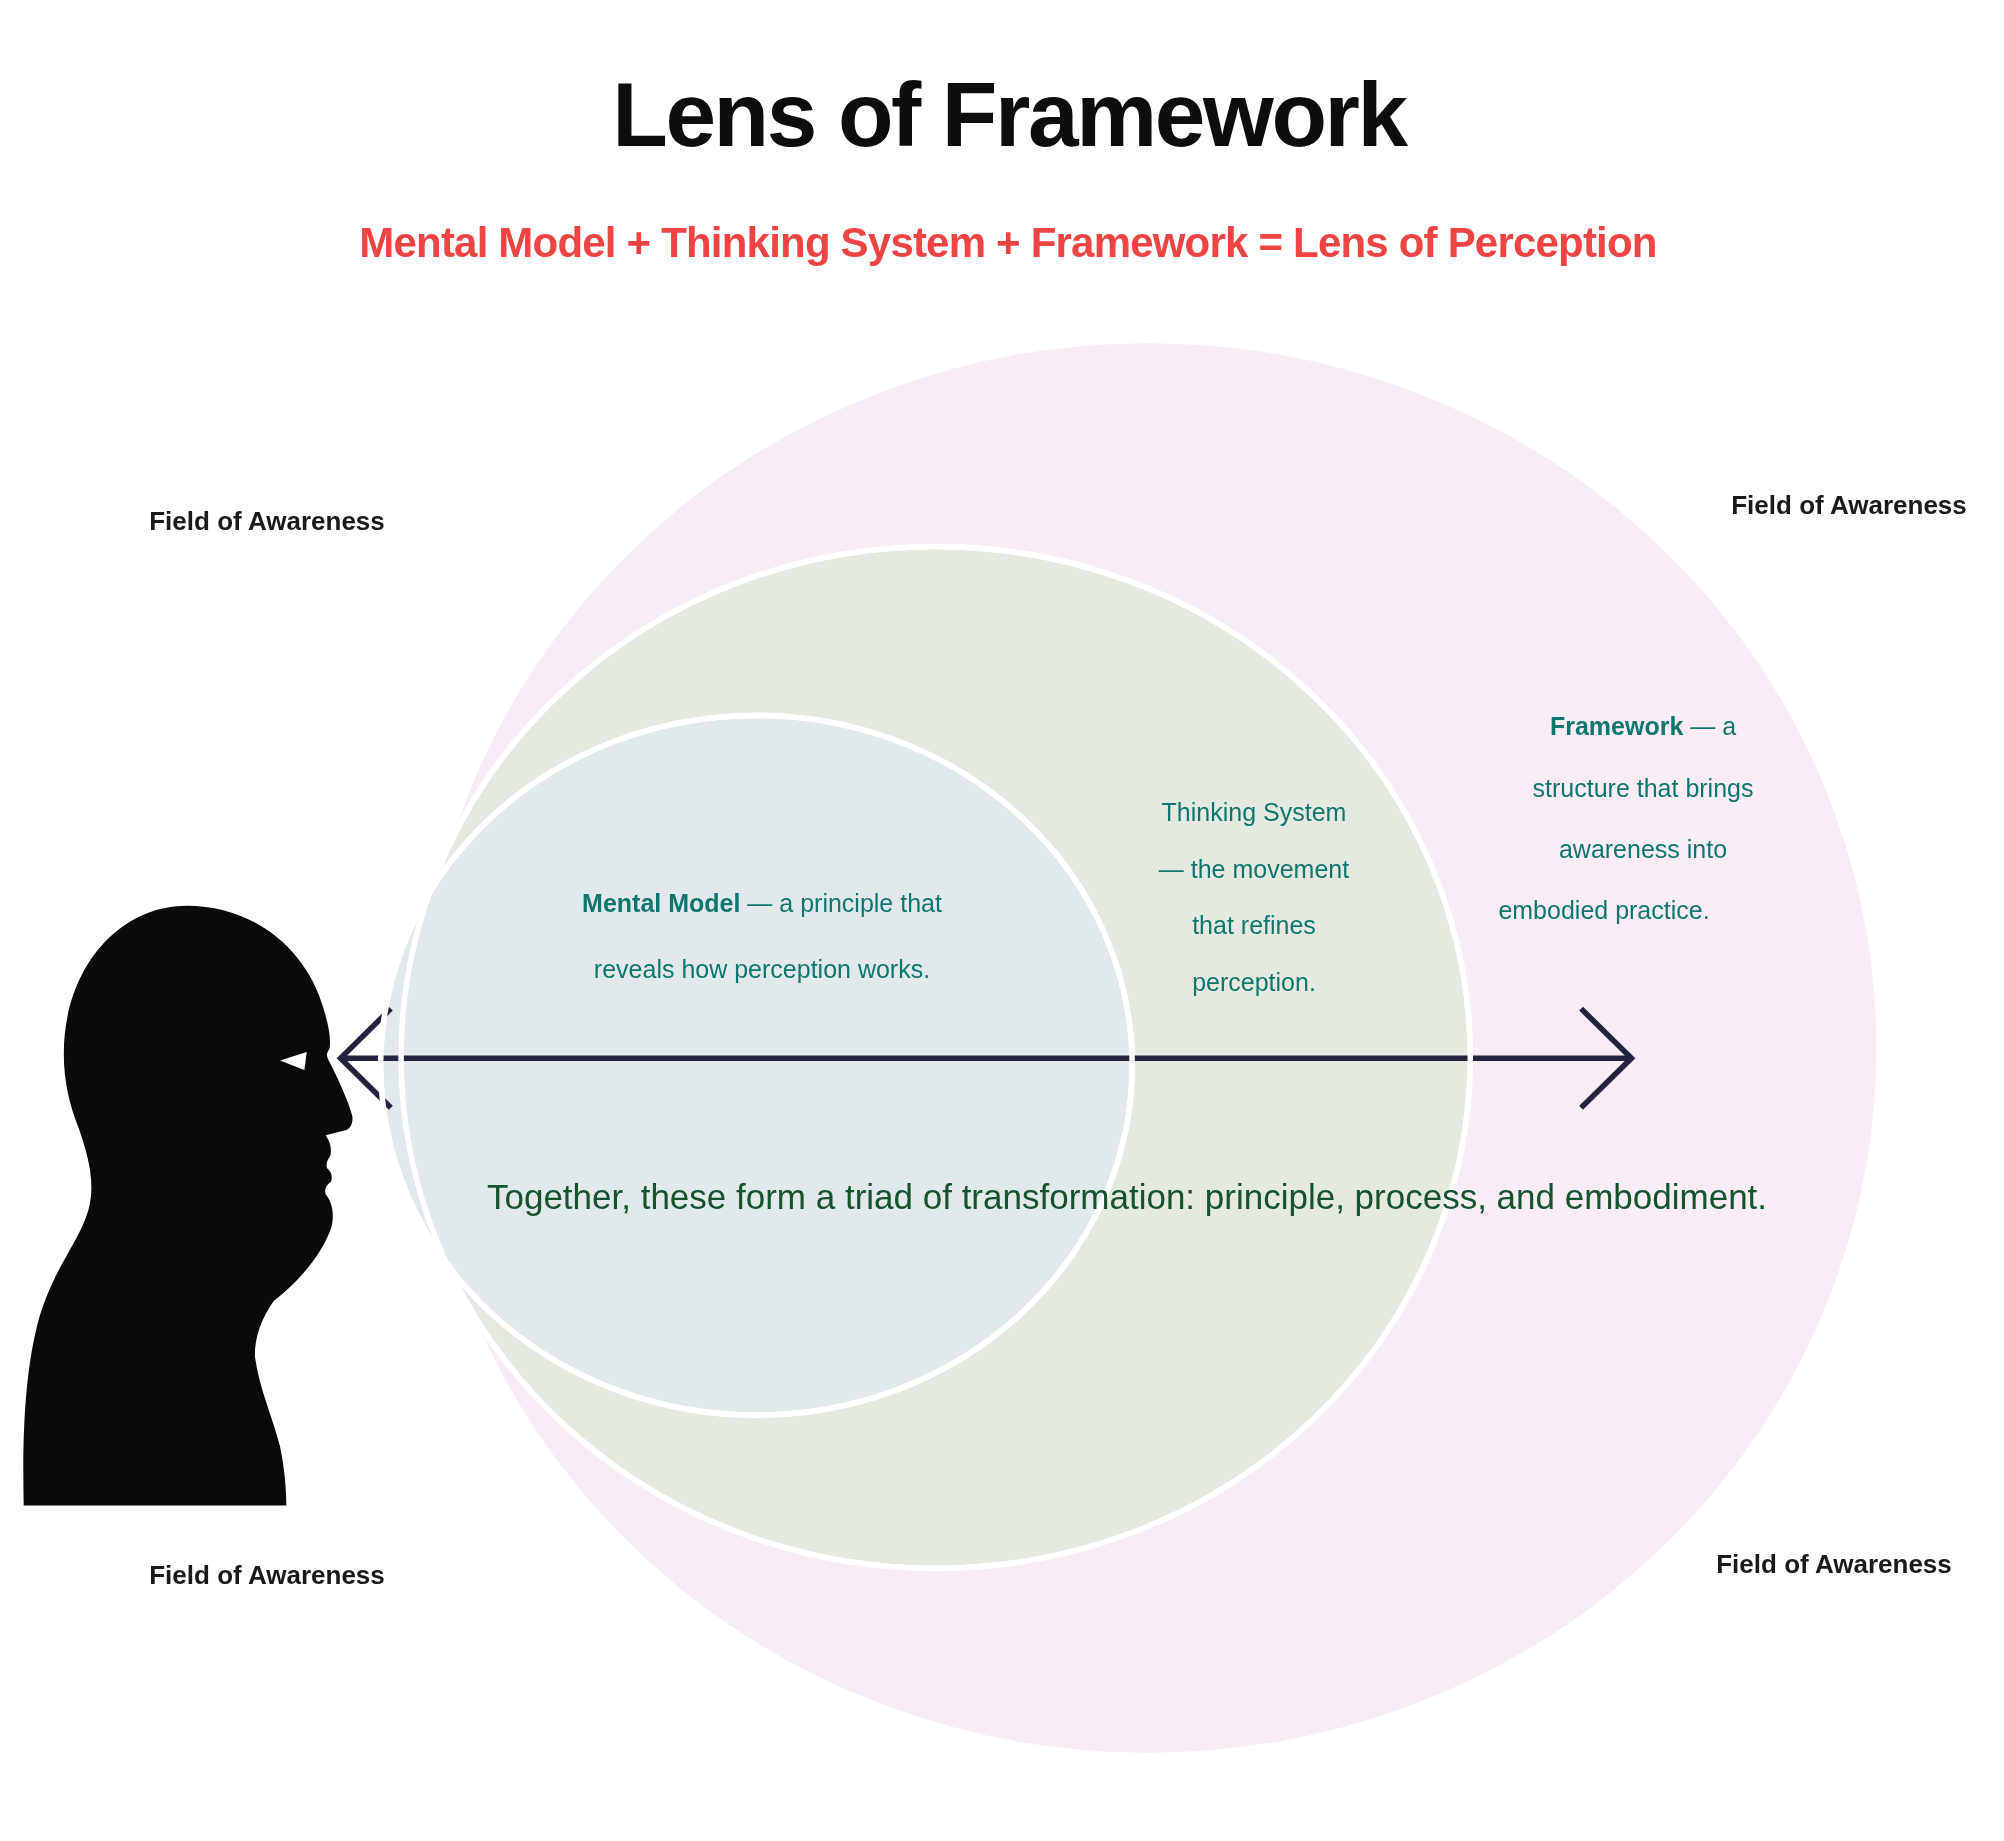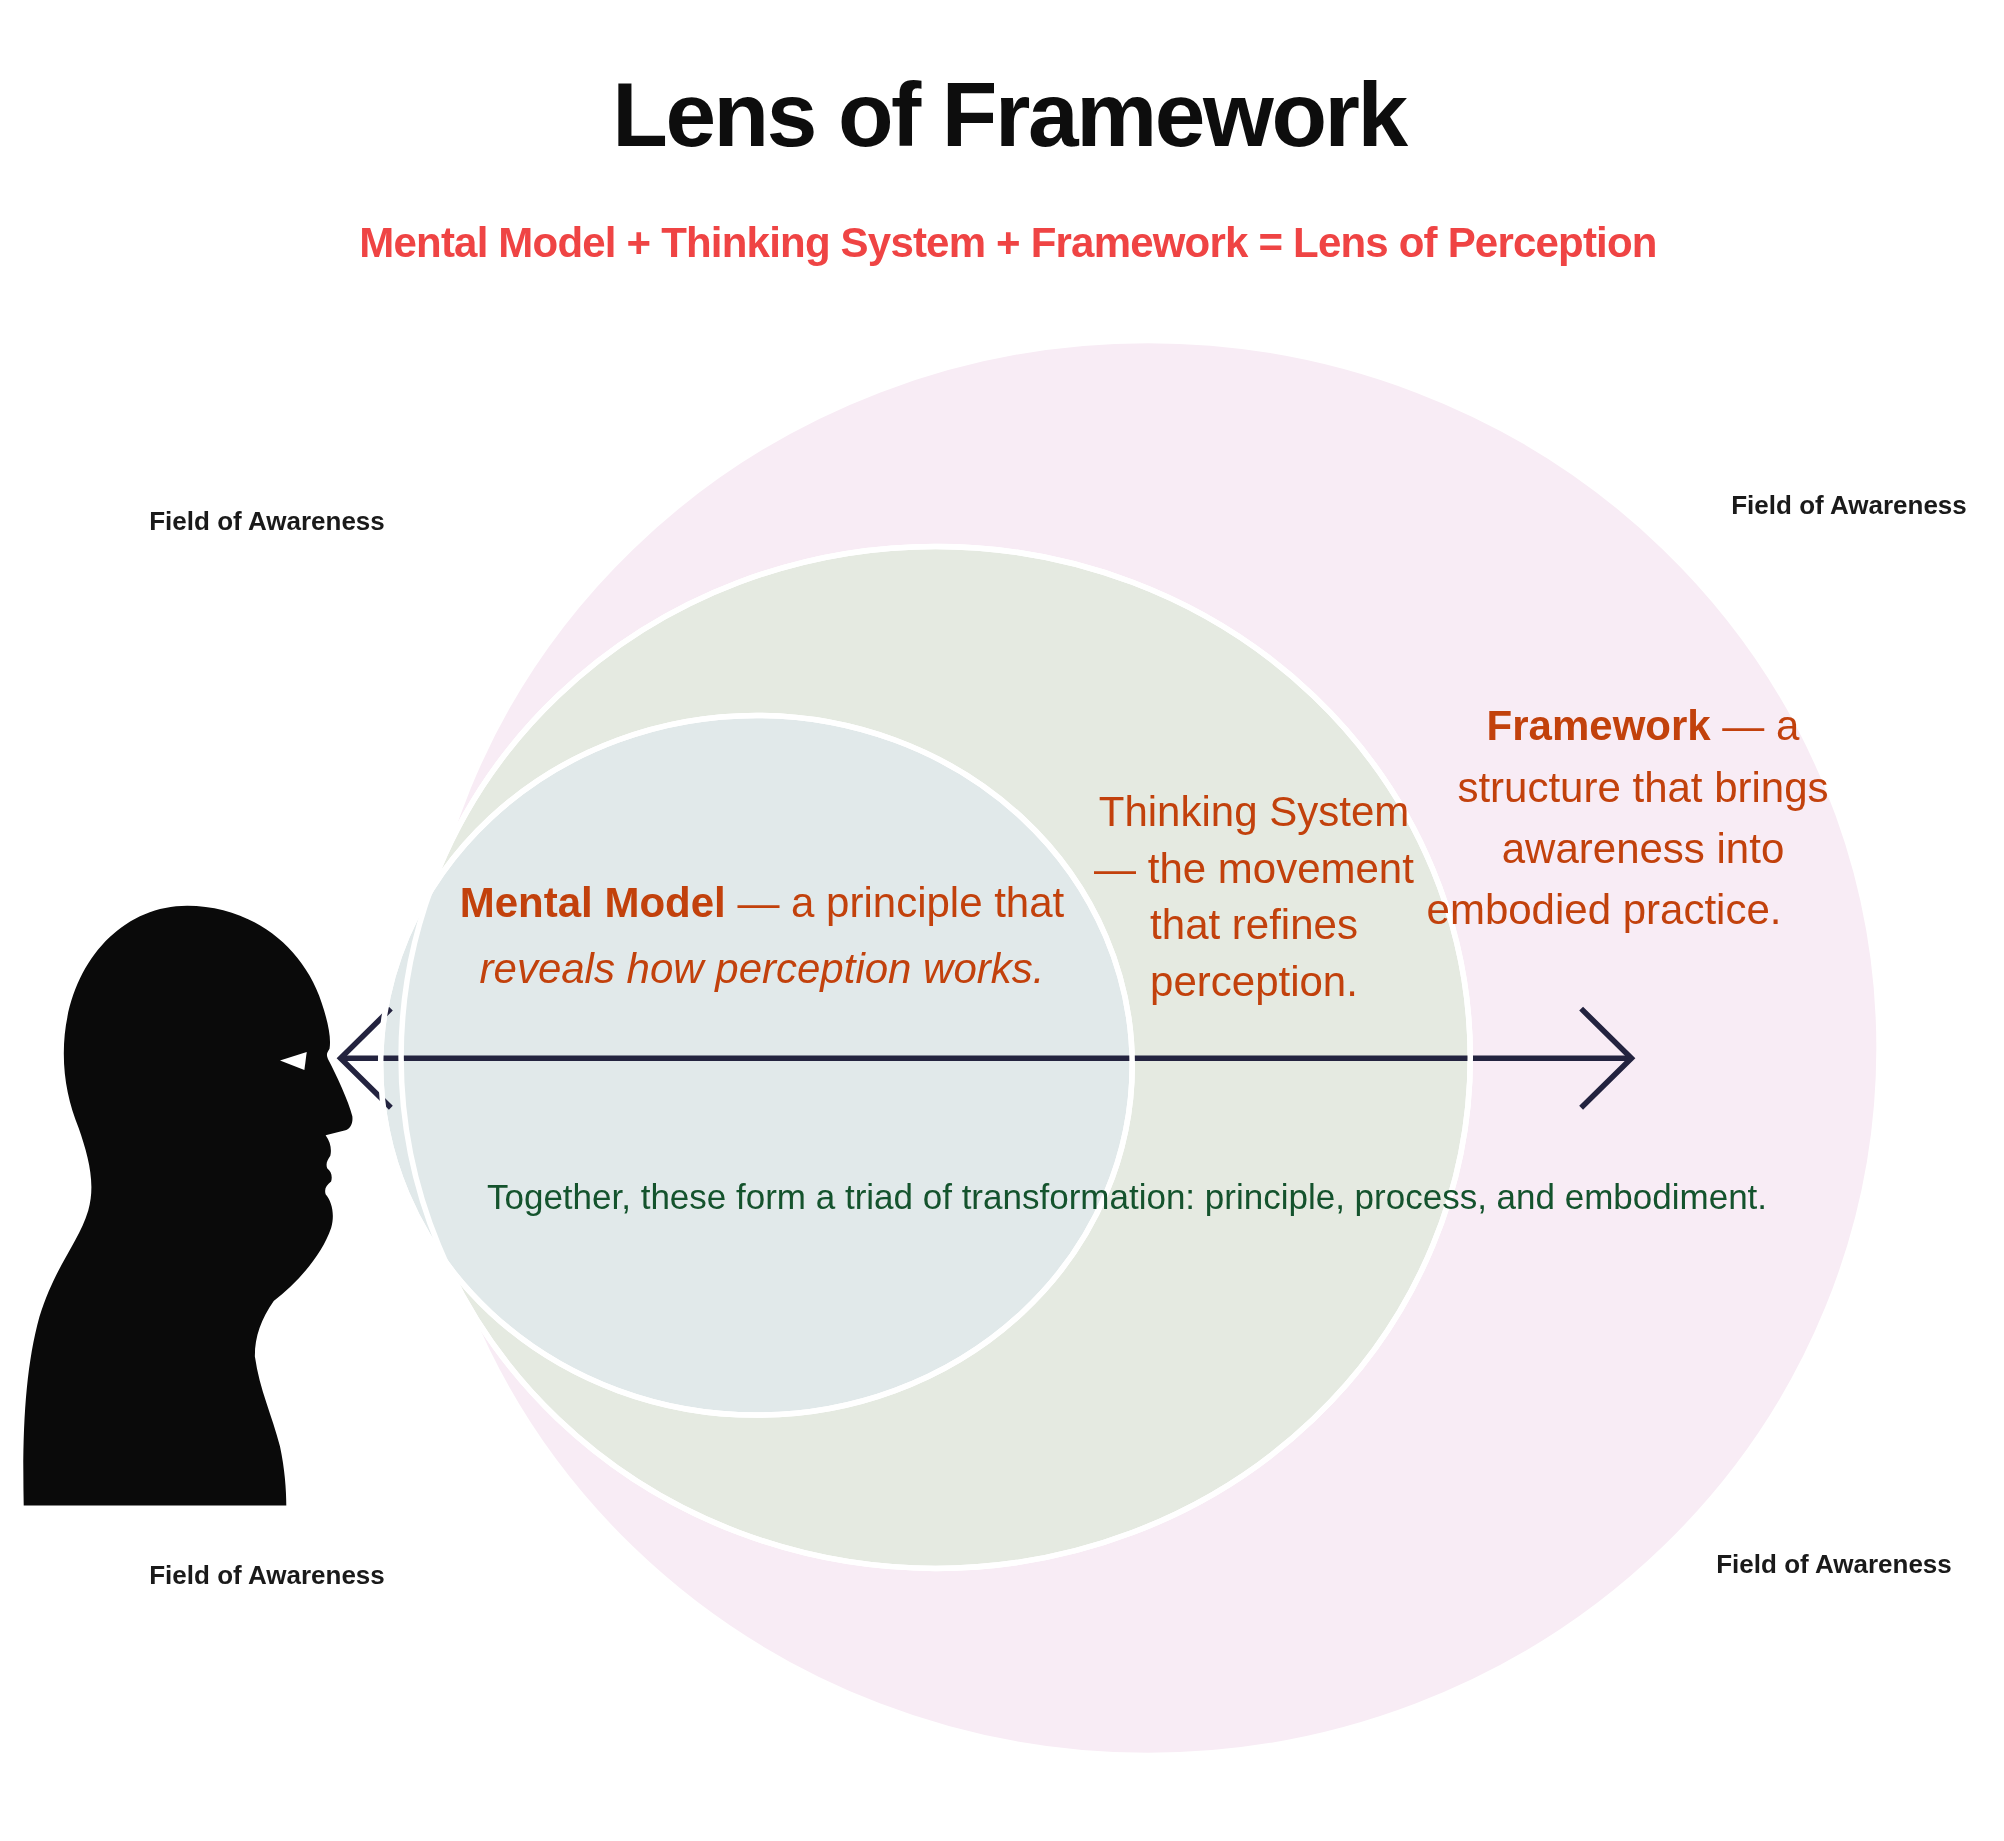--- a/index.html
+++ b/index.html
@@ -9,21 +9,21 @@
     font-family: "Liberation Sans", sans-serif;
     color: #141414;
     position: relative;
     overflow: hidden;
   }
   .canvas { position: absolute; inset: 0; width: 2005px; height: 1842px; }
   .diagram-svg { position: absolute; left: 0; top: 0; width: 2005px; height: 1842px; }
   .abs { position: absolute; transform: translate(-50%, -50%); white-space: nowrap; text-align: center; }
   .title { font-size: 91px; font-weight: 700; letter-spacing: -2.4px; color: #0d0d0d; }
   .subtitle { font-size: 42px; font-weight: 700; letter-spacing: -0.8px; color: #ef4444; }
-  .body-line { font-size: 42px; color: #c2410c; }
+  .body-line { font-size: 25px; color: #0f766e; }
   .body-line .term { font-weight: 700; }
   .caption { font-size: 35px; color: #14532d; }
   .field-label { font-size: 26px; font-weight: 700; color: #1a1a1a; }
 </style>
 </head>
 <body>
 
 <div class="canvas">
 
   <svg class="diagram-svg" viewBox="0 0 2550 2343" xmlns="http://www.w3.org/2000/svg">
@@ -74,21 +74,21 @@
   <div class="abs subtitle" style="left:1008px; top:243px;">Mental Model + Thinking System + Framework = Lens of Perception</div>
 
   <div class="abs field-label" style="left:267px; top:521px;">Field of Awareness</div>
   <div class="abs field-label" style="left:1849px; top:505px;">Field of Awareness</div>
   <div class="abs field-label" style="left:267px; top:1575px;">Field of Awareness</div>
   <div class="abs field-label" style="left:1834px; top:1564px;">Field of Awareness</div>
 
   <div class="abs body-line" style="left:762px; top:903px;text-align:center;">
     <span class="term">Mental Model</span><span> — a principle that</span>
   </div>
-  <div class="abs body-line" style="left:762px; top:969px;font-style:italic;">reveals how perception works.</div>
+  <div class="abs body-line" style="left:762px; top:969px;">reveals how perception works.</div>
 
   <div class="abs body-line term" style="left:1254px; top:812px;">Thinking System</div>
   <div class="abs body-line" style="left:1254px; top:869px;">— the movement</div>
   <div class="abs body-line" style="left:1254px; top:925px;">that refines</div>
   <div class="abs body-line" style="left:1254px; top:982px;">perception.</div>
 
   <div class="abs body-line" style="left:1643px; top:726px;">
     <span class="term">Framework</span><span> — a</span>
   </div>
   <div class="abs body-line" style="left:1643px; top:788px;">structure that brings</div>

